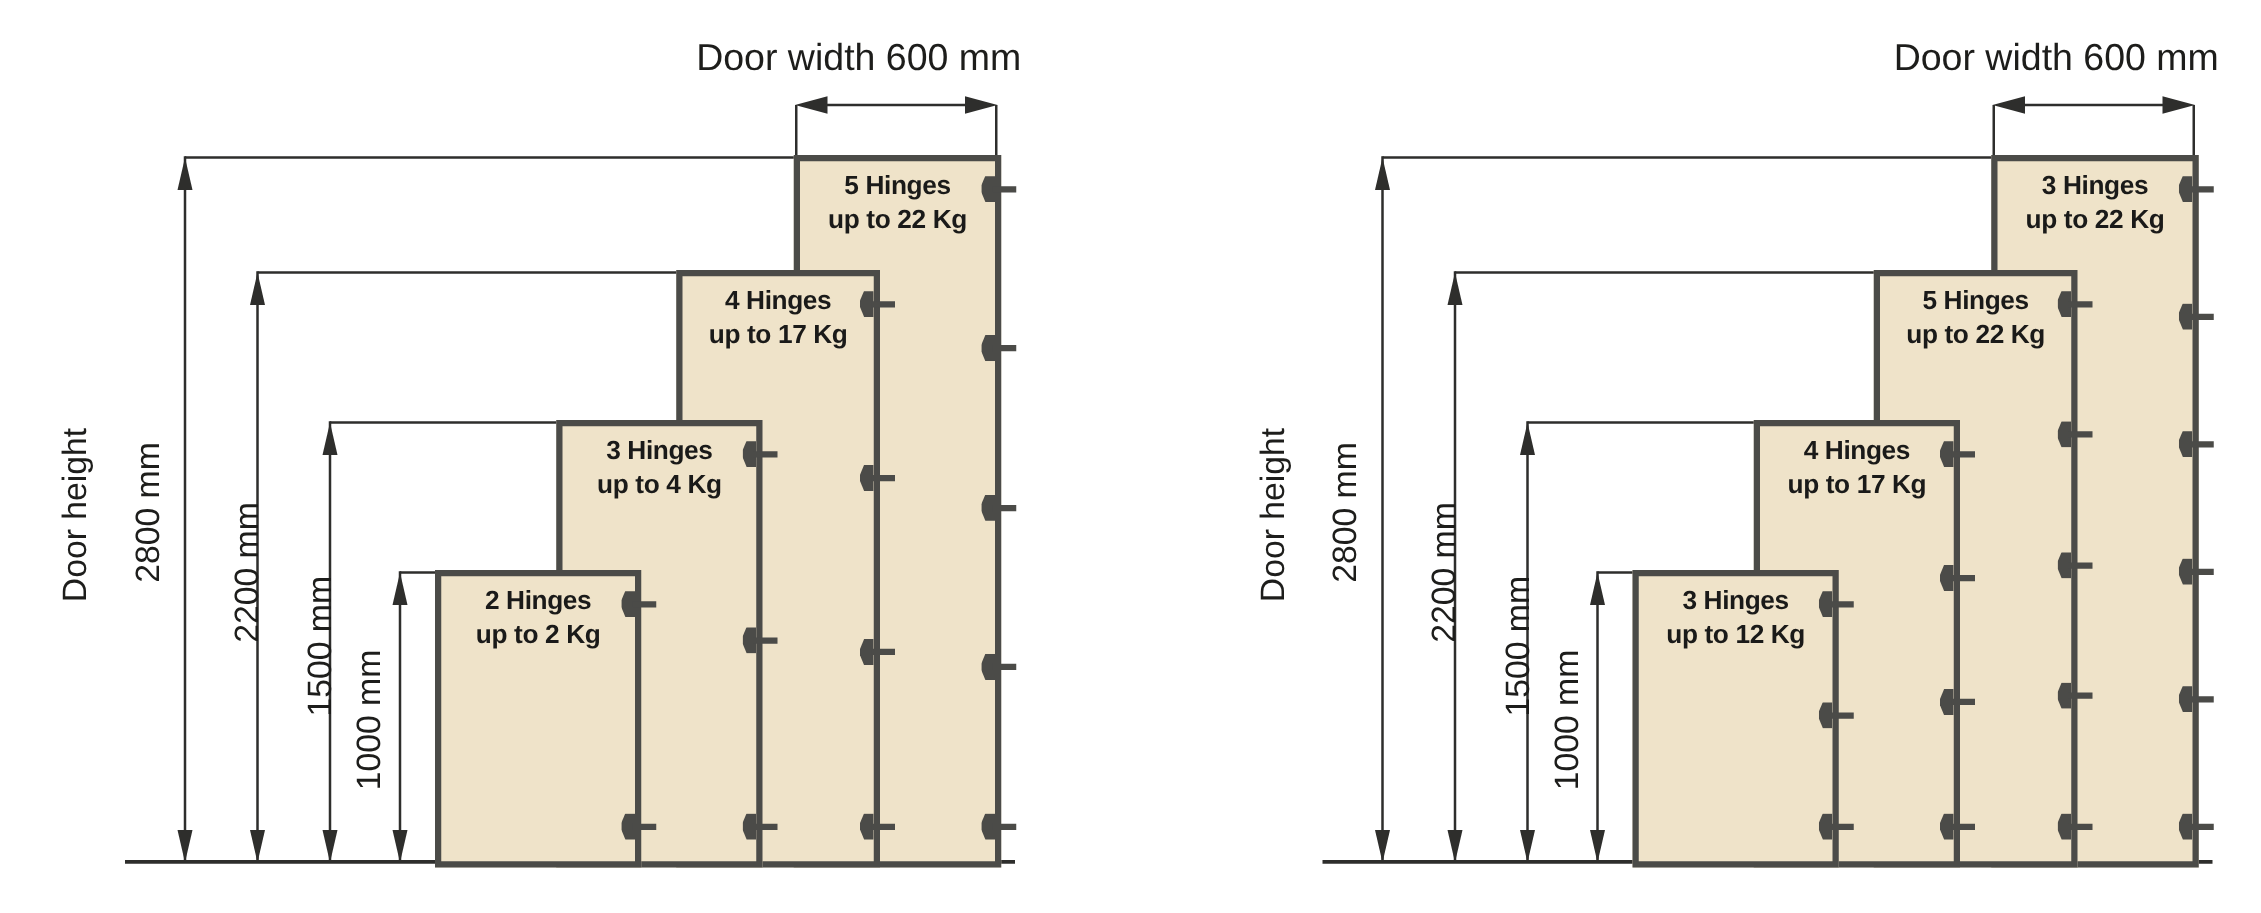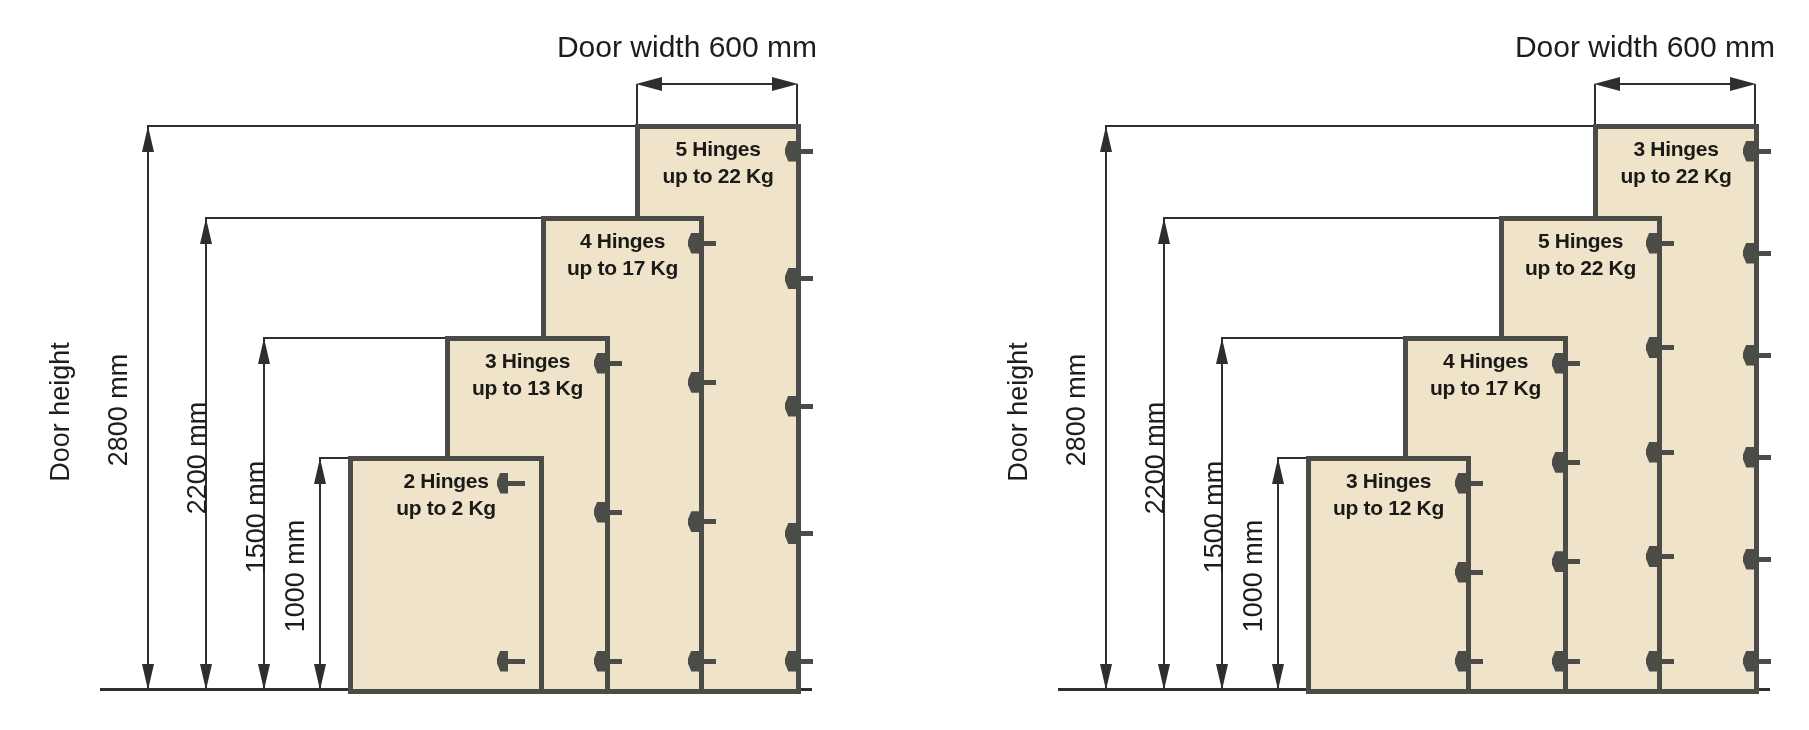--- a/index.html
+++ b/index.html
@@ -88,30 +88,30 @@
         <div class="hinge-knuckle" style="left: 142px; top: 150.833px;"></div>
         <div class="hinge-stub" style="left: 151px; width: 19px; top: 158.833px;"></div>
         <div class="hinge-knuckle" style="left: 142px; top: 290.167px;"></div>
         <div class="hinge-stub" style="left: 151px; width: 19px; top: 298.167px;"></div>
         <div class="hinge-knuckle" style="left: 142px; top: 429.5px;"></div>
         <div class="hinge-stub" style="left: 151px; width: 19px; top: 437.5px;"></div>
       </div>
     <div class="door" style="left:445px;top:336px;width:165px;height:358px;">
       <div class="dlabel">
         <div>3 Hinges</div>
-        <div>up to 13 Kg</div>
+        <div>up to 4 Kg</div>
       </div>
     <div class="hinge-knuckle" style="left: 144px; top: 11.5px;"></div>
         <div class="hinge-stub" style="left: 153px; width: 19px; top: 19.5px;"></div>
         <div class="hinge-knuckle" style="left: 144px; top: 160.5px;"></div>
         <div class="hinge-stub" style="left: 153px; width: 19px; top: 168.5px;"></div>
         <div class="hinge-knuckle" style="left: 144px; top: 309.5px;"></div>
         <div class="hinge-stub" style="left: 153px; width: 19px; top: 317.5px;"></div>
       </div>
-    <div class="door" style="left:348px;top:456px;width:196px;height:238px;">
+    <div class="door" style="left:348px;top:456px;width:165px;height:238px;">
       <div class="dlabel">
         <div>2 Hinges</div>
         <div>up to 2 Kg</div>
       </div>
     <div class="hinge-knuckle" style="left: 144px; top: 11.5px;"></div>
         <div class="hinge-stub" style="left: 153px; width: 19px; top: 19.5px;"></div>
         <div class="hinge-knuckle" style="left: 144px; top: 189.5px;"></div>
         <div class="hinge-stub" style="left: 153px; width: 19px; top: 197.5px;"></div>
       </div>
   </div>

